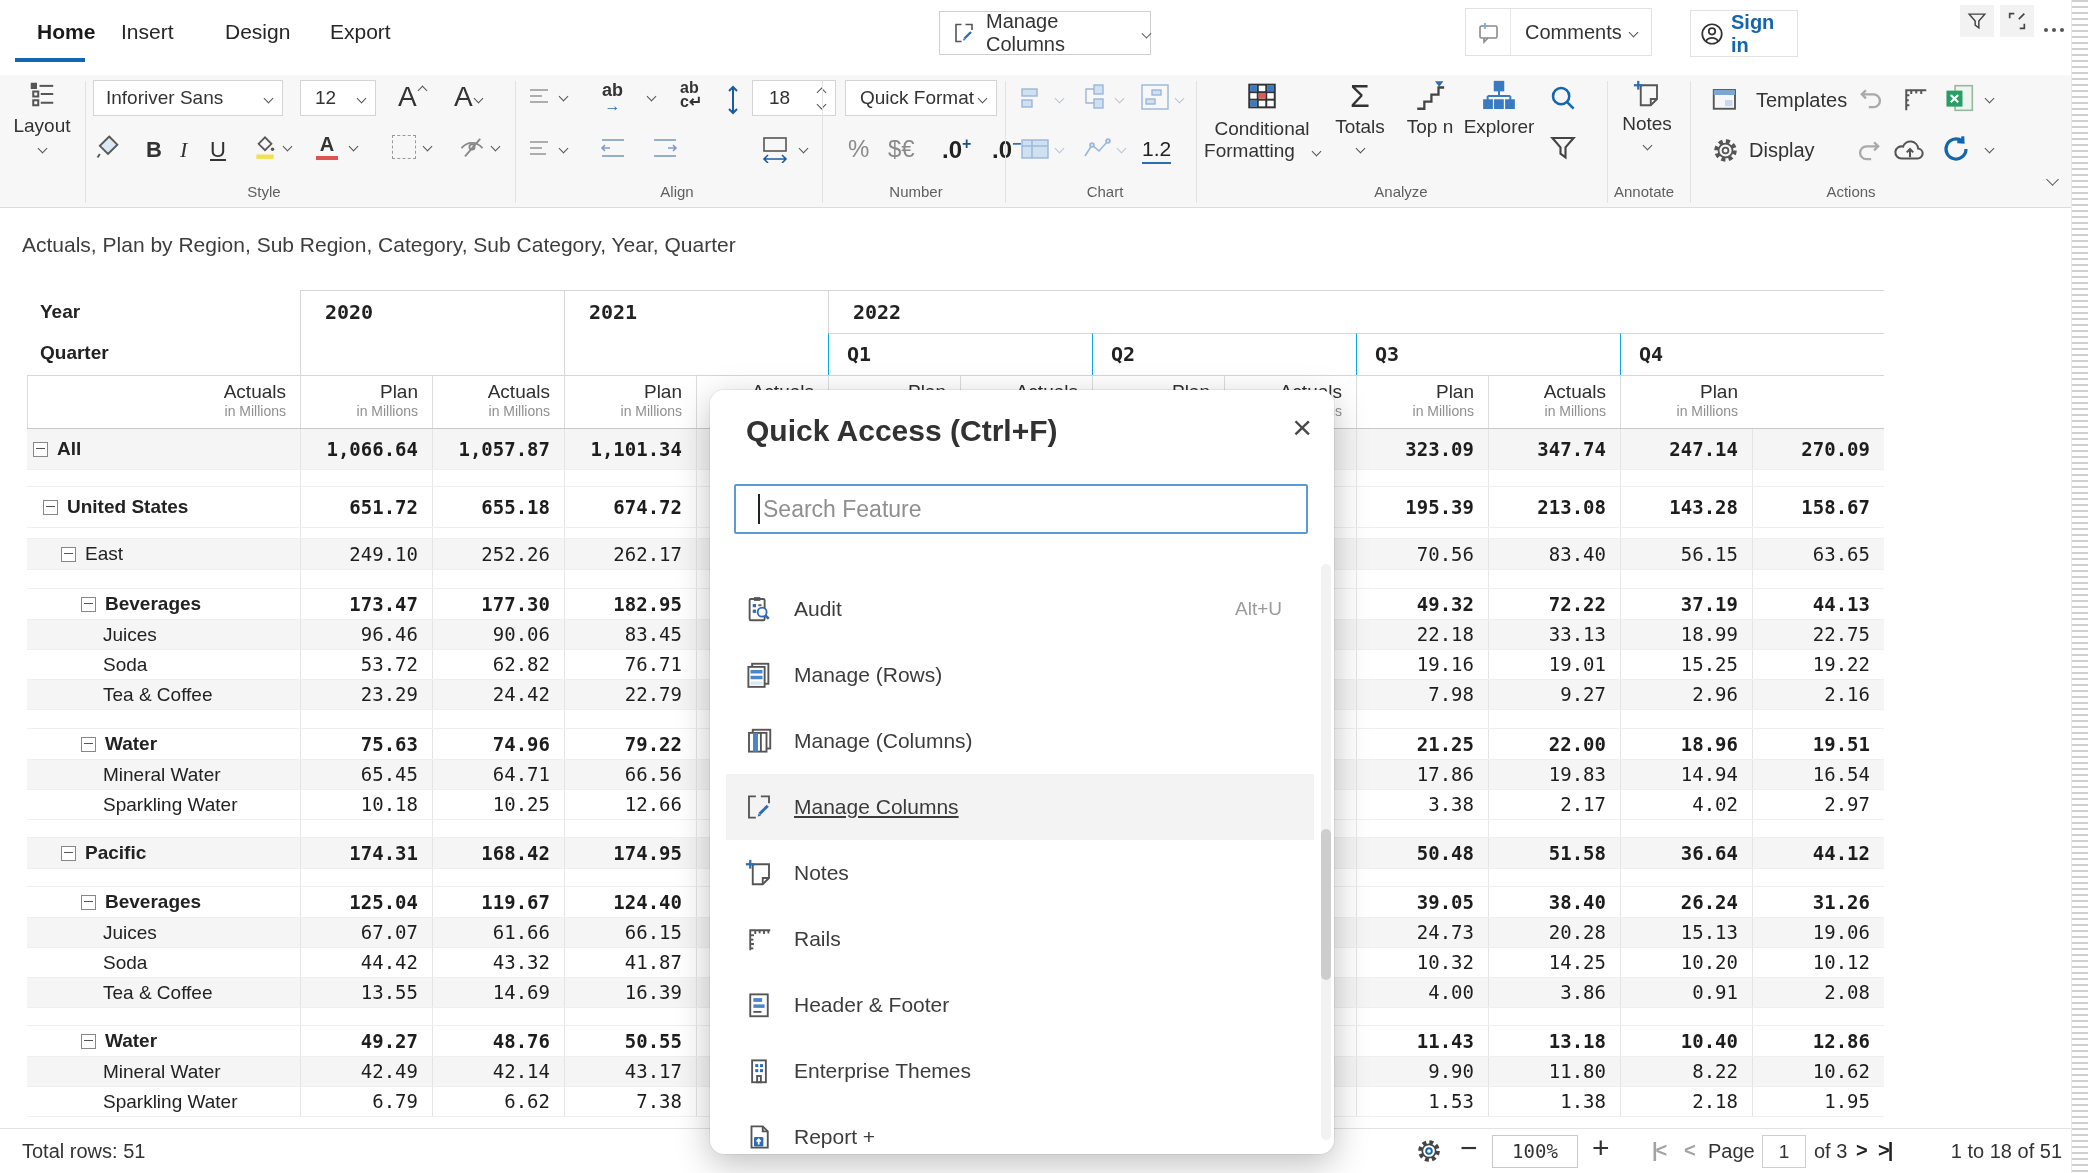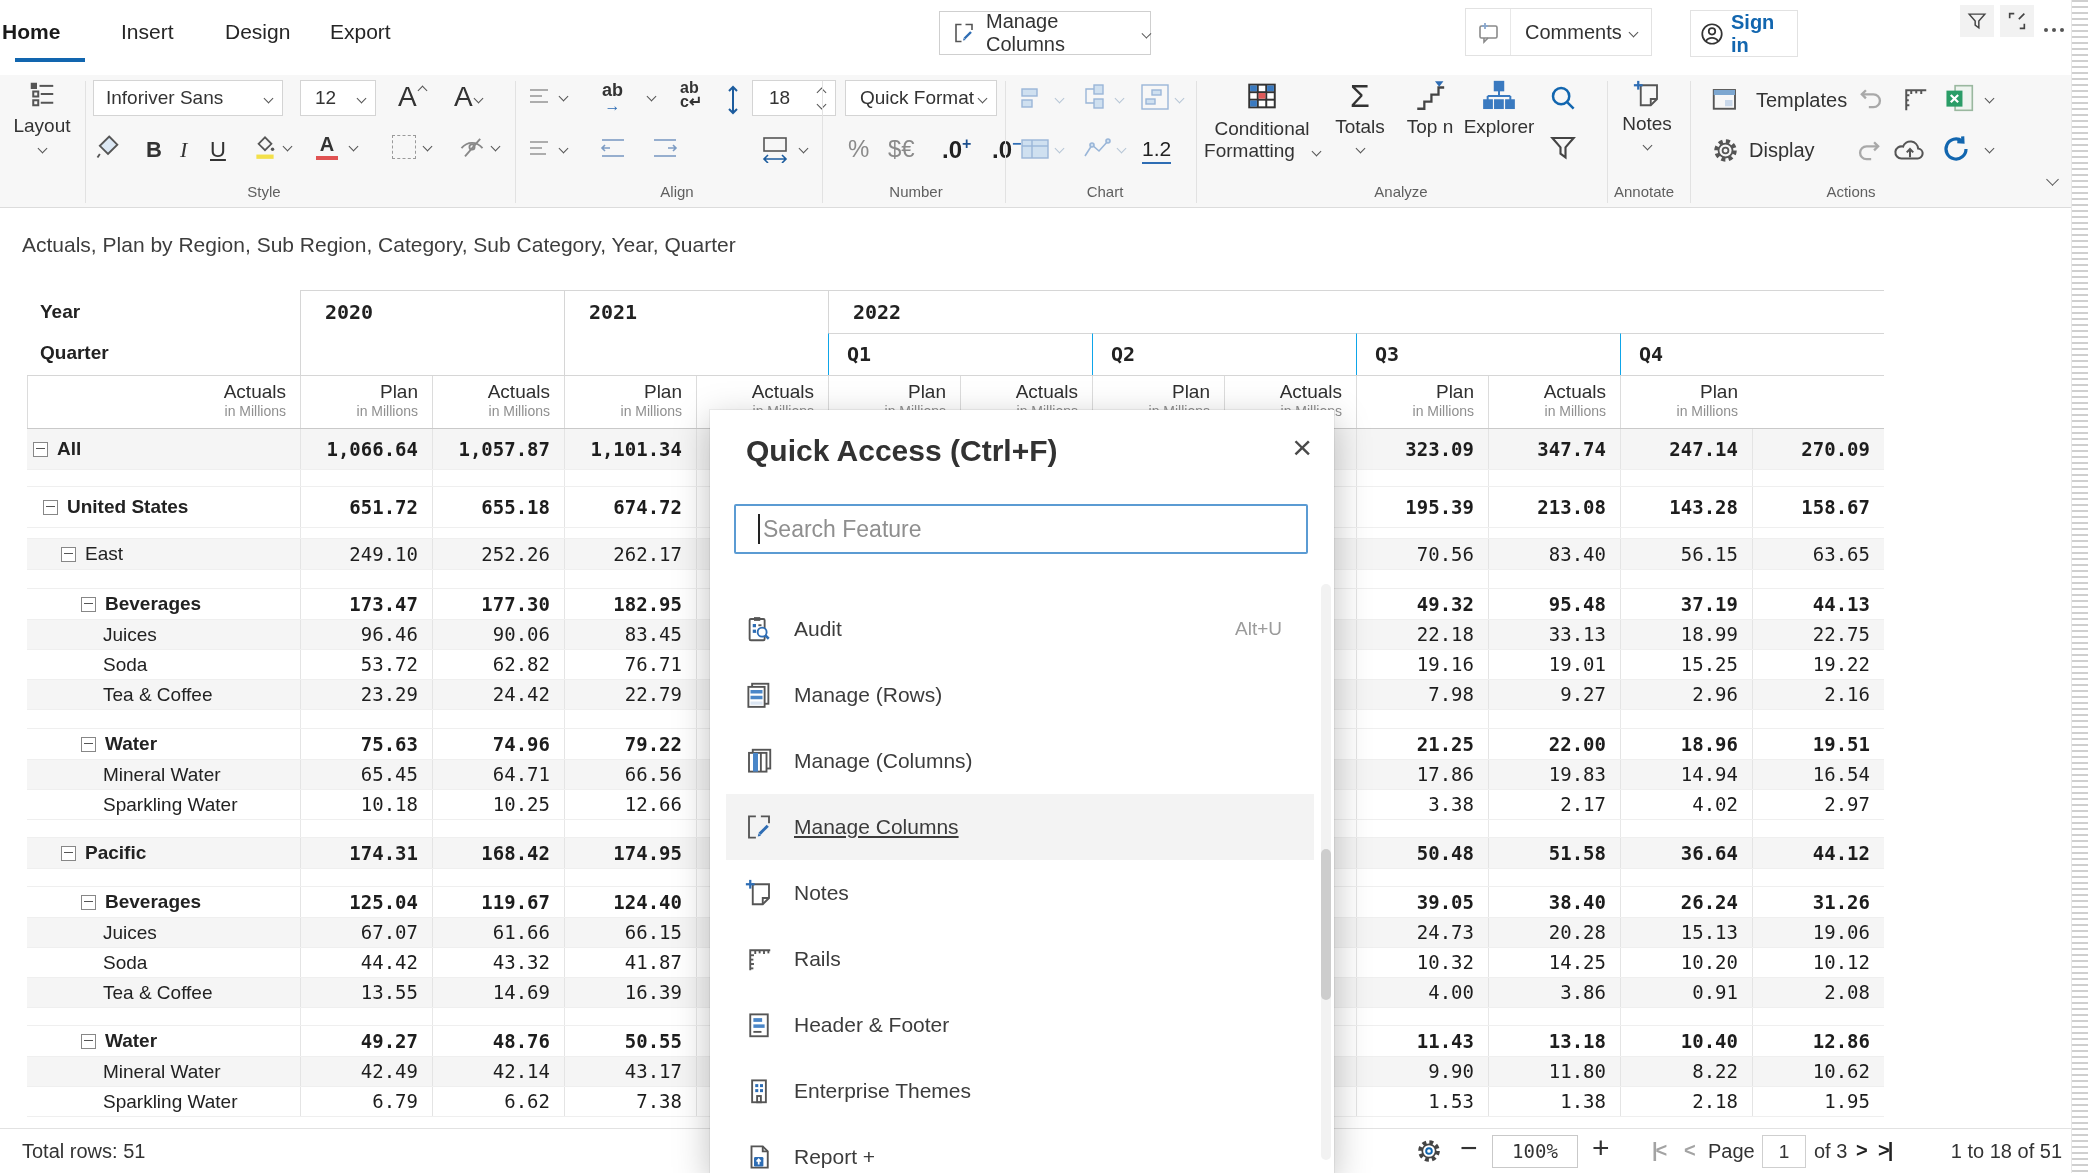--- a/index.html
+++ b/index.html
@@ -30,21 +30,21 @@
 .cont{border-left:1px solid #d6d6d6}
 .hm{border-left:1px solid #dcdcdc;text-align:right;padding:5px 14px 0 0}
 .hm .m{font-size:19px;color:#2f2f2f;line-height:22px}
 .hm .u{font-size:14px;color:#8f8f8f;line-height:17px}
 .shaded{background:#f5f5f5}
 .dcell{font-family:"DejaVu Sans Mono",monospace;font-size:19px;color:#1d1d1d;text-align:right;padding-right:14px;border-left:1px solid #e4e4e4;overflow:hidden}
 .lcell{display:flex;align-items:center;box-sizing:border-box}
 .mbox{width:13px;height:13px;border:1px solid #878787;background:#fff;position:relative;flex:0 0 auto;margin-right:9px}
 .mbox::after{content:"";position:absolute;left:2px;right:2px;top:5px;height:1.5px;background:#555}
 .rb{font-weight:bold}
-.modal{position:absolute;left:710px;top:410px;width:624px;height:764px;background:#fff;z-index:10;box-shadow:0 10px 34px rgba(0,0,0,.25),0 0 0 1px rgba(0,0,0,.05);border-radius:0;overflow:hidden}
+.modal{position:absolute;left:710px;top:390px;width:624px;height:764px;background:#fff;z-index:10;box-shadow:0 10px 34px rgba(0,0,0,.25),0 0 0 1px rgba(0,0,0,.05);border-radius:14px;overflow:hidden}
 .mtitle{position:absolute;left:36px;top:24px;font-size:30px;font-weight:600;color:#323232}
 .mclose{position:absolute;right:22px;top:20px;font-size:34px;font-weight:300;color:#4a4a4a;line-height:34px;cursor:pointer}
 .msearch{position:absolute;left:24px;top:94px;width:574px;height:50px;border:2px solid #5b9bd3;border-radius:2px;box-sizing:border-box;display:flex;align-items:center;padding-left:22px;background:#fff}
 .caret{width:2px;height:30px;background:#222;margin-right:3px}
 .ph{font-size:23px;color:#8f8f8f}
 .qlist{position:absolute;left:16px;top:186px;right:20px}
 .qitem{height:66px;display:flex;align-items:center;padding:0 8px 0 18px;cursor:pointer}
 .qitem.hl{background:#f3f3f3}
 .qitem .lbl{font-size:21px;color:#3c3c3c;margin-left:20px}
 .qitem.hl .lbl{text-decoration:underline;color:#3b3b3b}
@@ -56,21 +56,21 @@
 .rstrip{position:absolute;right:0;top:0;width:16px;height:1173px;z-index:4;background:repeating-linear-gradient(180deg,#cfcfcf 0 2px,#ffffff 2px 6px);border-left:1px solid #e8e8e8}
 .dots i{display:inline-block;width:4px;height:4px;border-radius:50%;background:#555;margin:0 2px}
 .supb{font-size:16px;vertical-align:super}
 </style>
 </head>
 <body>
 
 <div class="app">
 
   <div class="topbar">
-    <span class="tab" style="left:2px;font-weight:bold;color:#1a1a1a">Home</span>
+    <span class="tab" style="left:37px;font-weight:bold;color:#1a1a1a">Home</span>
     <div class="abs" style="left:15px;top:58px;width:70px;height:4px;background:#1266af"></div>
     <span class="tab" style="left:121px">Insert</span>
     <span class="tab" style="left:225px">Design</span>
     <span class="tab" style="left:330px">Export</span>
 
     <div class="wbox" style="left:939px;top:11px;width:212px;height:44px;border-color:#cfcfcf;padding-left:12px">
       <span class="ticon">
           <svg width="24" height="24" viewBox="0 0 24 24">
             <path d="M9.5 3.5 H4 V20.5 H9.5"></path>
             <path d="M13.5 3.5 H20 V9"></path>
@@ -614,21 +614,21 @@
           </div>
           <div class="dcell" style="line-height: 30px;">173.47</div>
           <div class="dcell" style="line-height: 30px;">177.30</div>
           <div class="dcell" style="line-height: 30px;">182.95</div>
           <div class="dcell" style="line-height: 30px;"></div>
           <div class="dcell" style="line-height: 30px;"></div>
           <div class="dcell" style="line-height: 30px;"></div>
           <div class="dcell" style="line-height: 30px;"></div>
           <div class="dcell" style="line-height: 30px;"></div>
           <div class="dcell" style="line-height: 30px;">49.32</div>
-          <div class="dcell" style="line-height: 30px;">95.48</div>
+          <div class="dcell" style="line-height: 30px;">72.22</div>
           <div class="dcell" style="line-height: 30px;">37.19</div>
           <div class="dcell" style="line-height: 30px;">44.13</div>
         </div>
         <div class="drow shaded" style="height: 29px;">
           <div class="lcell" style="padding-left: 76px;">
             <span style="white-space: nowrap;">Juices</span>
           </div>
           <div class="dcell" style="line-height: 29px; text-align: right;">96.46</div>
           <div class="dcell" style="line-height: 29px;">90.06</div>
           <div class="dcell" style="line-height: 29px;">83.45</div>

